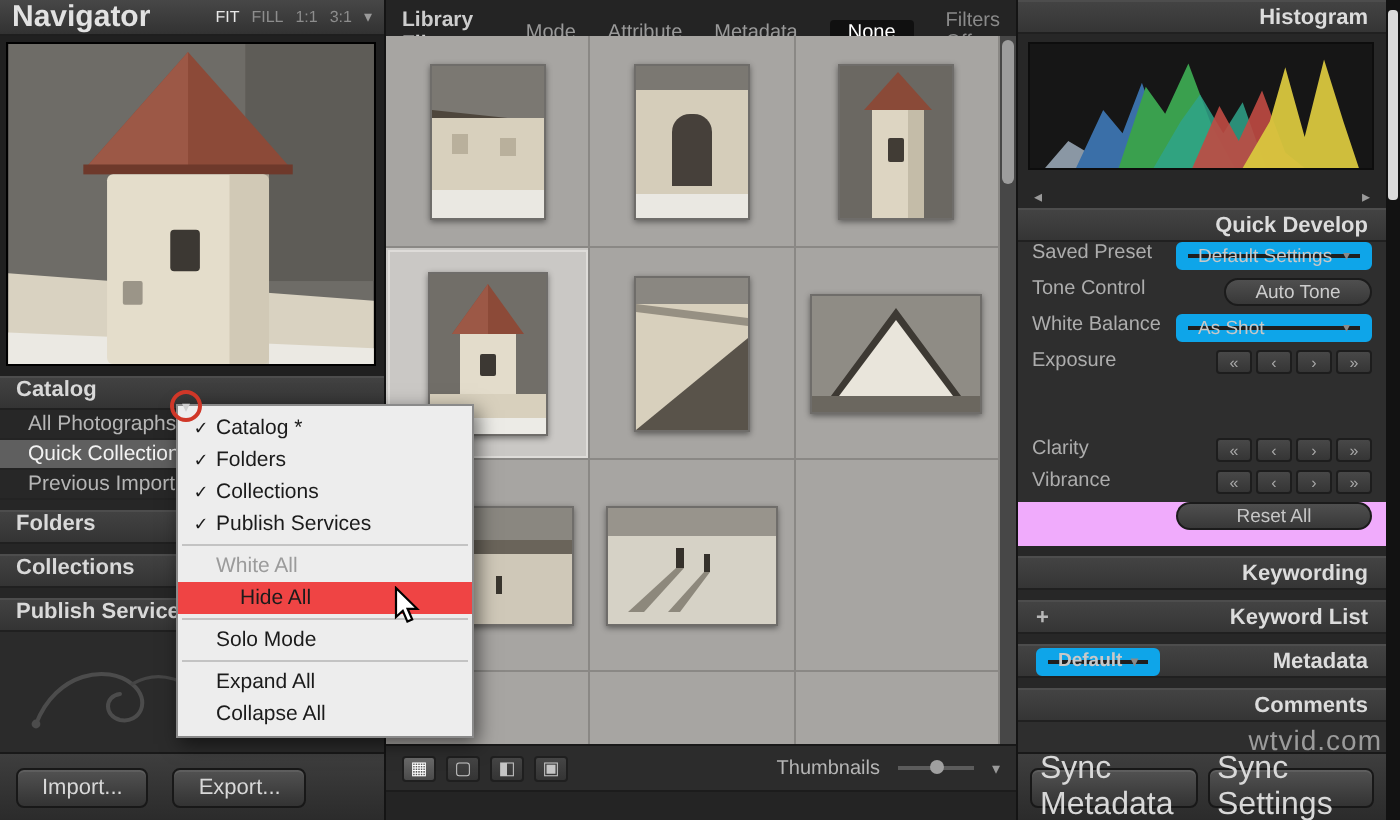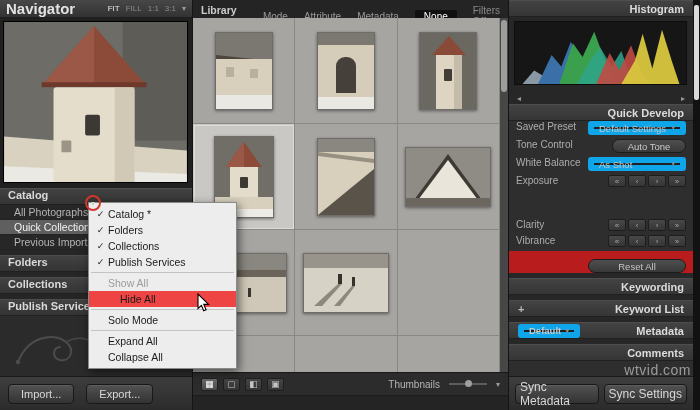--- a/index.html
+++ b/index.html
@@ -80,28 +80,28 @@
   .dd { margin-left:auto; width:98px; height:14px; background:#1f1f1f; border:6px solid #0ea5e9;
         border-radius:3px; color:#c8c8c8; font-size:9.5px; display:flex; align-items:center; padding:0 5px; }
   .dd .dd-arrow { margin-left:auto; font-size:7px; color:#8a8a8a; }
   .dd.small { width:62px; margin-left:0; }
   .pill { margin-left:auto; width:74px; height:14px; border-radius:7px; background:linear-gradient(#4f4f4f,#383838);
           border:1px solid #1b1b1b; color:#cccccc; font-size:9.5px; display:flex; align-items:center; justify-content:center; }
   .steppers { margin-left:auto; display:flex; gap:2px; }
   .step { width:18px; height:12px; background:linear-gradient(#484848,#353535); border:1px solid #1d1d1d;
           border-radius:2px; color:#a8a8a8; font-size:8px; display:flex; align-items:center; justify-content:center; }
   .qd-spacer { flex:0 0 26px; background:#2e2e2e; }
-  .reset-row { flex:0 0 22px; display:flex; align-items:flex-end; background:#b91c1c; padding:0 7px; }
+  .reset-row { flex:0 0 22px; display:flex; align-items:flex-start; background:#f0abfc; padding:0 7px; }
   .reset-pill { margin-left:auto; width:98px; height:14px; border-radius:7px; background:linear-gradient(#4f4f4f,#383838);
                 border:1px solid #1b1b1b; color:#c6c6c6; font-size:9.5px; display:flex; align-items:center; justify-content:center; }
   .rp-gap { flex:0 0 5px; background:#272727; }
   .rp-accessory { color:#b8b8b8; font-size:11px; font-weight:bold; }
   .rp-footer { margin-top:auto; height:34px; flex:0 0 34px; background:linear-gradient(#3e3e3e,#2b2b2b);
                border-top:1px solid #191919; display:flex; align-items:center; gap:5px; padding:0 6px; }
-  .rp-footer .btn { flex:1; padding:0 4px; font-size:12px; }
+  .rp-footer .btn { flex:1; padding:0 4px; font-size:16px; }
 
   .edge-scroll { position:absolute; right:0; top:0; width:7px; height:410px; background:#121212; }
   .edge-scroll .thumb { position:absolute; left:1px; top:5px; width:5px; height:95px; background:#dadada; border-radius:2px; }
 
   
   .menu { position:absolute; left:88px; top:202px; width:149px; background:#ededed;
           border:1px solid #8a8a8a; box-shadow:2px 3px 9px rgba(0,0,0,.55); padding:3px 0; z-index:40;
           font-size:10.5px; color:#1b1b1b; }
   .mi { height:16px; display:flex; align-items:center; padding:0 10px 0 4px; }
   .mi .chk { width:15px; font-size:9px; text-align:center; color:#1b1b1b; }
@@ -430,21 +430,21 @@
       <span class="chk">✓</span>
       <span>Collections</span>
     </div>
     <div class="mi">
       <span class="chk">✓</span>
       <span>Publish Services</span>
     </div>
     <div class="msep"></div>
     <div class="mi dis">
       <span class="chk"></span>
-      <span>Show All</span>
+      <span>White All</span>
     </div>
     <div class="mi hl">
       <span class="chk"></span>
       <span>Hide All</span>
     </div>
     <div class="msep"></div>
     <div class="mi">
       <span class="chk"></span>
       <span>Solo Mode</span>
     </div>

